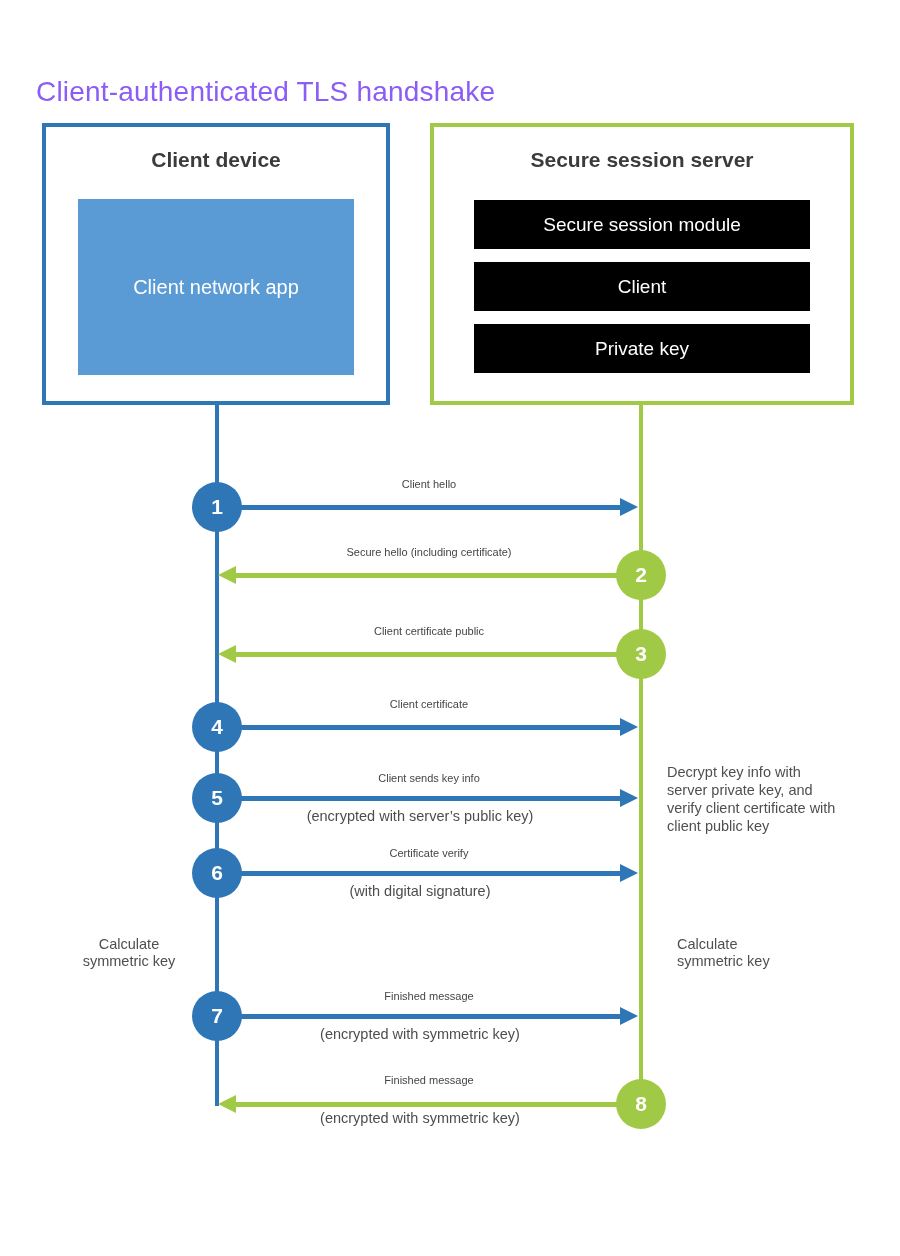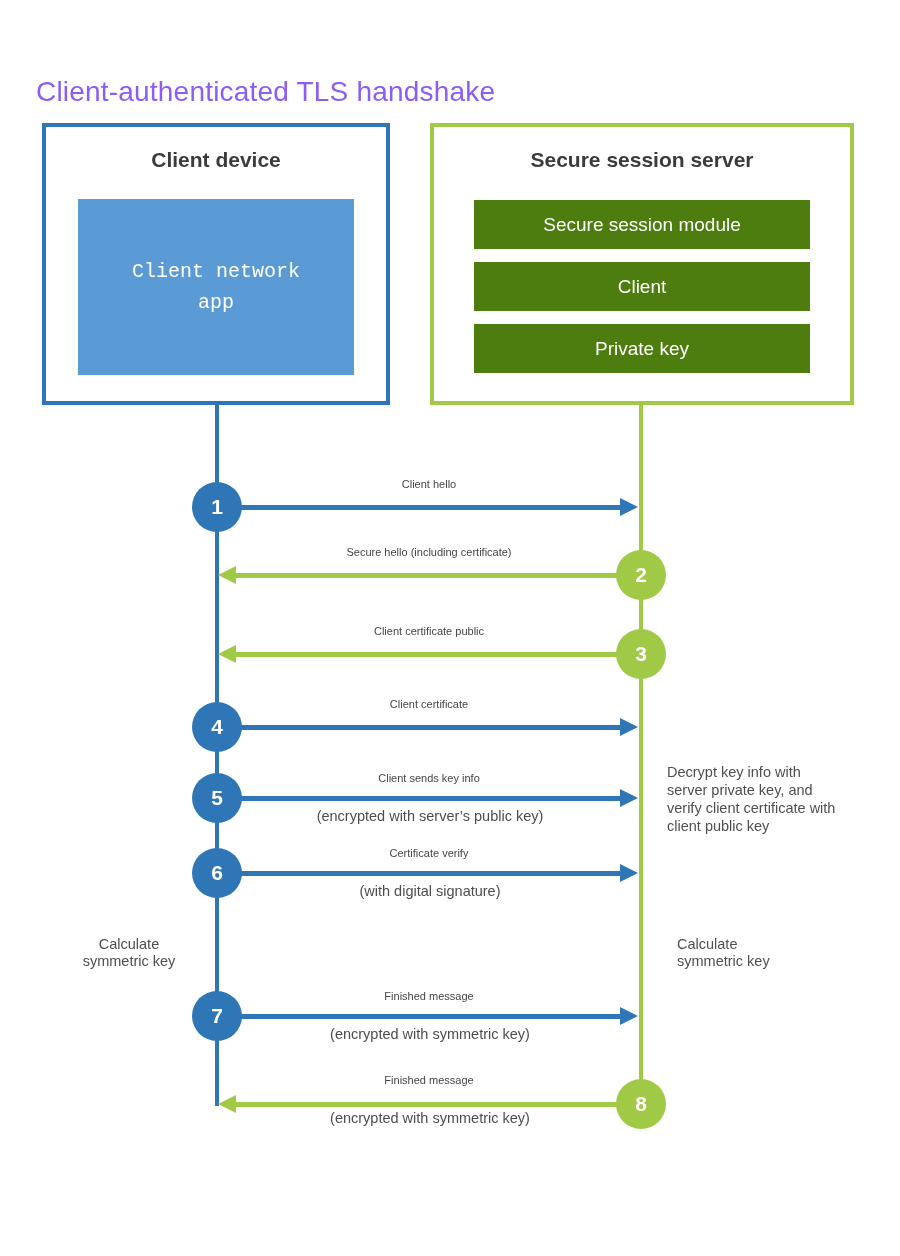--- a/index.html
+++ b/index.html
@@ -11,25 +11,25 @@
   .page-title{
     left:36px;top:28px;font-size:28px;font-weight:300;color:#8b5cf6;letter-spacing:.2px;margin-top:48px;
   }
   
   .actor-box{box-sizing:border-box;background:#fff;z-index:2;}
   .actor-box.blue{border:4px solid #2e76b6;}
   .actor-box.green{border:4px solid #a0ca45;}
   .actor-title{margin-top:21px;text-align:center;font-size:21px;font-weight:700;color:#3b3b3b;}
   .client-module{
     background:#5b9bd5;color:#fff;font-size:20px;display:flex;align-items:center;justify-content:center;
-    text-align:center;z-index:3;font-family:Liberation Mono, monospace;
+    text-align:center;z-index:3;
   }
   .client-module span{display:block;width:190px;line-height:1.55;}
   .server-bar{
-    background:#4d7c0f;color:#fff;font-size:19px;text-align:center;line-height:49px;z-index:3;
+    background:#000000;color:#fff;font-size:19px;text-align:center;line-height:49px;z-index:3;
     white-space:nowrap;overflow:hidden;
   }
   
   .lifeline{width:4px;z-index:1;}
   .lifeline.blue{background:#2e76b6;}
   .lifeline.green{background:#a0ca45;}
   
   .step-circle{
     width:50px;height:50px;border-radius:50%;z-index:4;color:#fff;font-size:21px;font-weight:700;
     text-align:center;line-height:50px;
@@ -38,21 +38,21 @@
   .step-circle.green{background:#a0ca45;}
   
   .arrow-line{height:5px;z-index:2;}
   .arrow-line.blue{background:#2e76b6;}
   .arrow-line.green{background:#a0ca45;}
   .arrow-head{width:0;height:0;z-index:2;}
   .arrow-head.right{border-top:9px solid transparent;border-bottom:9px solid transparent;border-left:18px solid #2e76b6;}
   .arrow-head.left{border-top:9px solid transparent;border-bottom:9px solid transparent;border-right:18px solid #a0ca45;}
   
   .msg-label{left:217px;width:424px;text-align:center;font-size:11px;color:#454545;z-index:3;white-space:nowrap;}
-  .msg-sublabel{left:218px;width:424px;text-align:center;font-size:14.5px;color:#4d4d4d;z-index:3;white-space:nowrap;}
+  .msg-sublabel{left:208px;width:424px;text-align:center;font-size:14.5px;color:#4d4d4d;z-index:3;white-space:nowrap;}
   .side-note{font-size:14.5px;color:#4f4f4f;line-height:18px;z-index:3;}
   .calc-note{font-size:14.5px;color:#4f4f4f;line-height:17px;z-index:3;}
   .calc-note.center{text-align:center;}
 </style>
 </head>
 <body>
 
 <div class="page">
 
   <div class="abs page-title">Client-authenticated TLS handshake</div>

